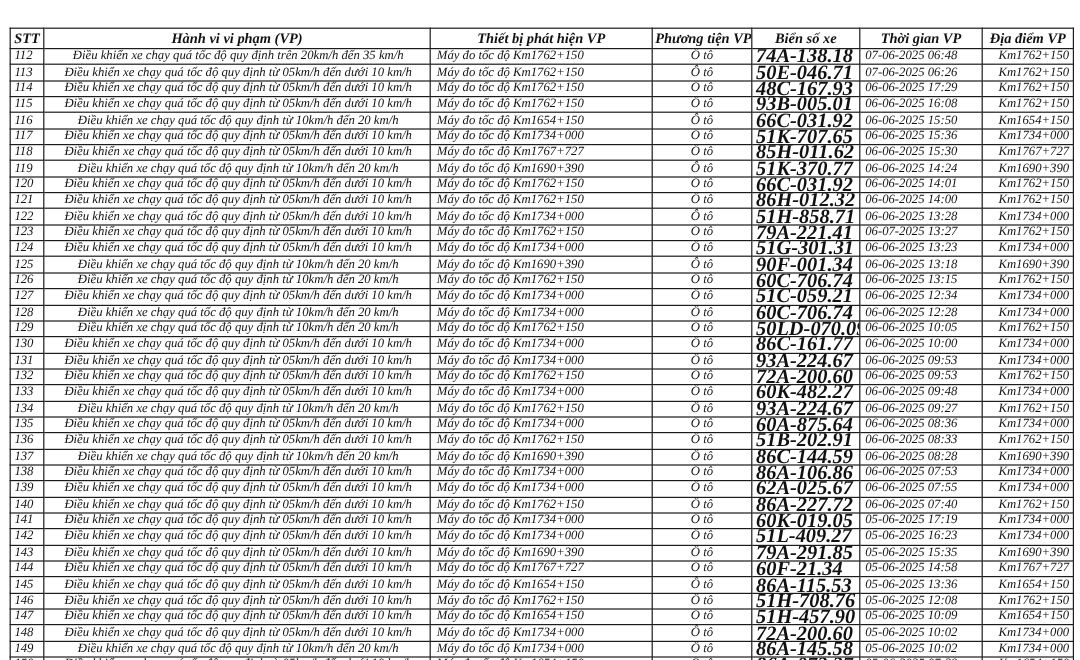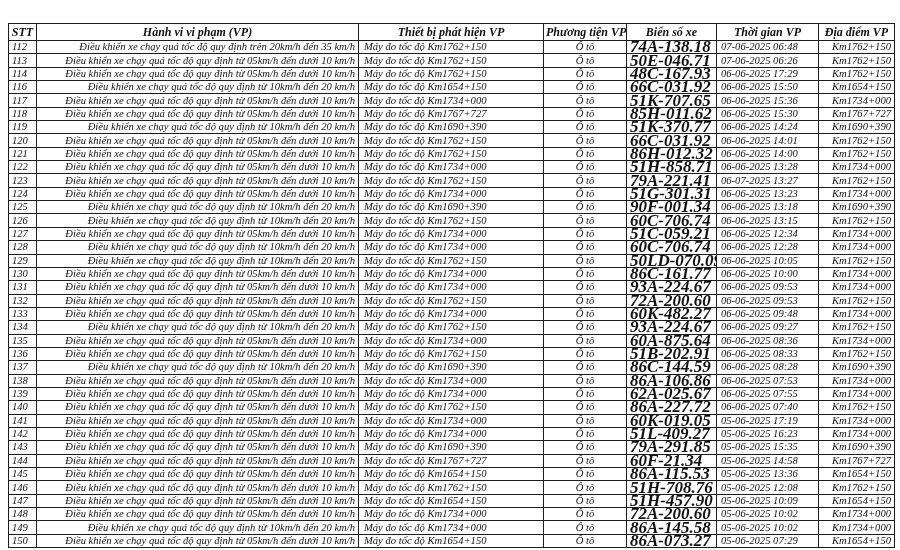--- a/index.html
+++ b/index.html
@@ -30,21 +30,21 @@
     line-height: 16px;
     padding: 0 2px;
   }
   tbody td {
     font-size: 10.6px;
     height: 13.35px;
     line-height: 12px;
     padding: 0 3px;
   }
   td.td-stt      { }
-  td.td-violation{ text-align: right; padding-left: 5px; margin-top: 28px; }
+  td.td-violation{ text-align: center; padding-left: 5px; margin-top: 28px; }
   td.td-device   { text-align: left; padding-left: 5px; }
   td.td-vehicle  { text-align: center; }
   td.td-plate    { text-align: left; font-weight: bold; font-size: 17px; }
   td.td-time     { text-align: left; padding-left: 4px; margin-top: 12px; }
   td.td-location { text-align: right; padding-left: 5px; }
 </style>
 </head>
 <body>
 
 <div class="page">
@@ -91,20 +91,29 @@
         <tr>
           <td class="td-stt">114</td>
           <td class="td-violation">Điều khiển xe chạy quá tốc độ quy định từ 05km/h đến dưới 10 km/h</td>
           <td class="td-device">Máy đo tốc độ Km1762+150</td>
           <td class="td-vehicle">Ô tô</td>
           <td class="td-plate">48C-167.93</td>
           <td class="td-time">06-06-2025 17:29</td>
           <td class="td-location">Km1762+150</td>
         </tr>
         <tr>
+          <td class="td-stt">115</td>
+          <td class="td-violation">Điều khiển xe chạy quá tốc độ quy định từ 05km/h đến dưới 10 km/h</td>
+          <td class="td-device">Máy đo tốc độ Km1762+150</td>
+          <td class="td-vehicle">Ô tô</td>
+          <td class="td-plate">93B-005.01</td>
+          <td class="td-time">06-06-2025 16:08</td>
+          <td class="td-location">Km1762+150</td>
+        </tr>
+        <tr>
           <td class="td-stt">116</td>
           <td class="td-violation">Điều khiển xe chạy quá tốc độ quy định từ 10km/h đến 20 km/h</td>
           <td class="td-device">Máy đo tốc độ Km1654+150</td>
           <td class="td-vehicle">Ô tô</td>
           <td class="td-plate">66C-031.92</td>
           <td class="td-time">06-06-2025 15:50</td>
           <td class="td-location">Km1654+150</td>
         </tr>
         <tr>
           <td class="td-stt">117</td>

